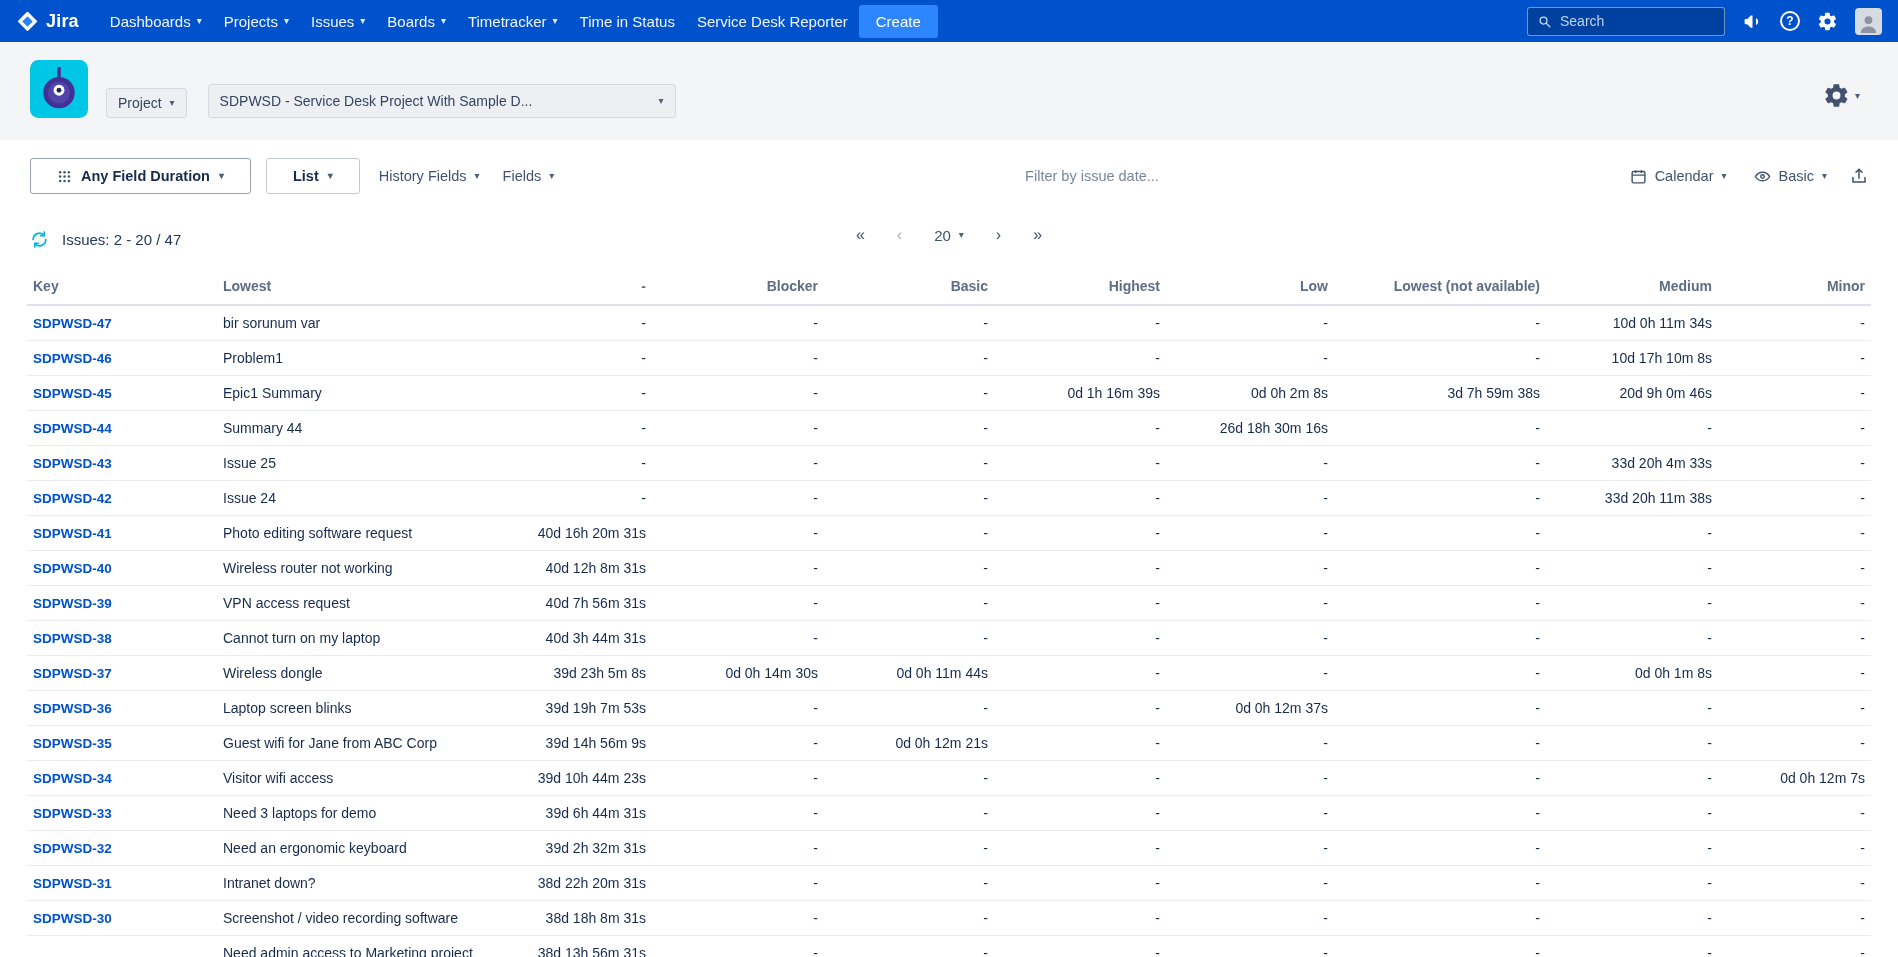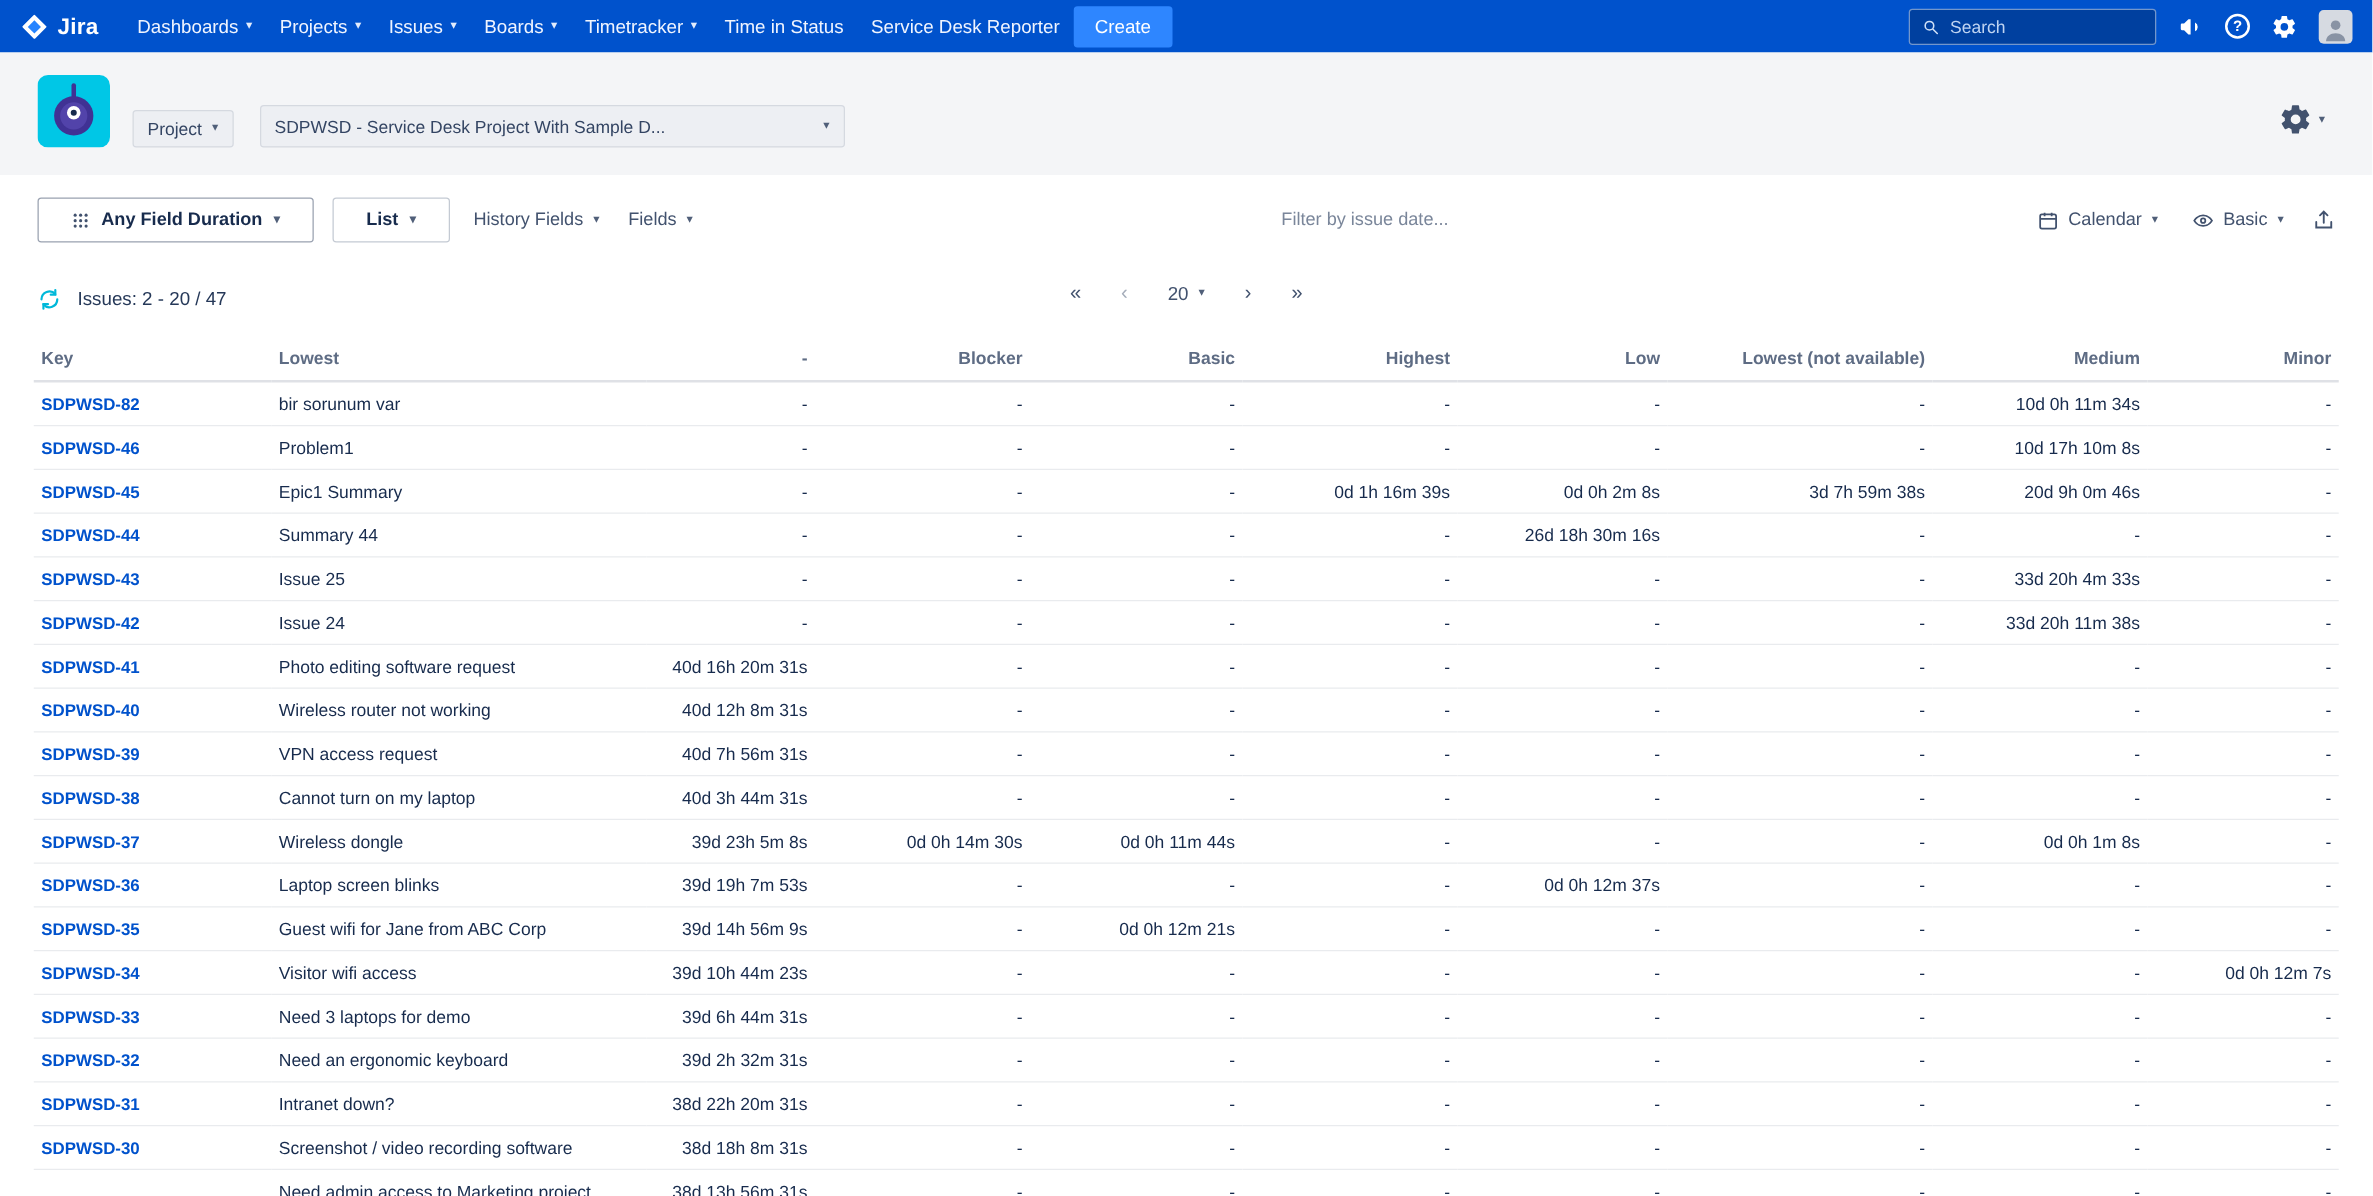--- a/index.html
+++ b/index.html
@@ -280,21 +280,21 @@
         <th>Basic</th>
         <th>Highest</th>
         <th>Low</th>
         <th>Lowest (not available)</th>
         <th>Medium</th>
         <th>Minor</th>
       </tr>
     </thead>
     <tbody>
         <tr>
-          <td class="al"><a href="#" class="issue-key">SDPWSD-82</a></td>
+          <td class="al"><a href="#" class="issue-key">SDPWSD-47</a></td>
           <td class="al">bir sorunum var</td>
           <td>-</td>
           <td>-</td>
           <td>-</td>
           <td>-</td>
           <td>-</td>
           <td>-</td>
           <td>10d 0h 11m 34s</td>
           <td>-</td>
         </tr>

